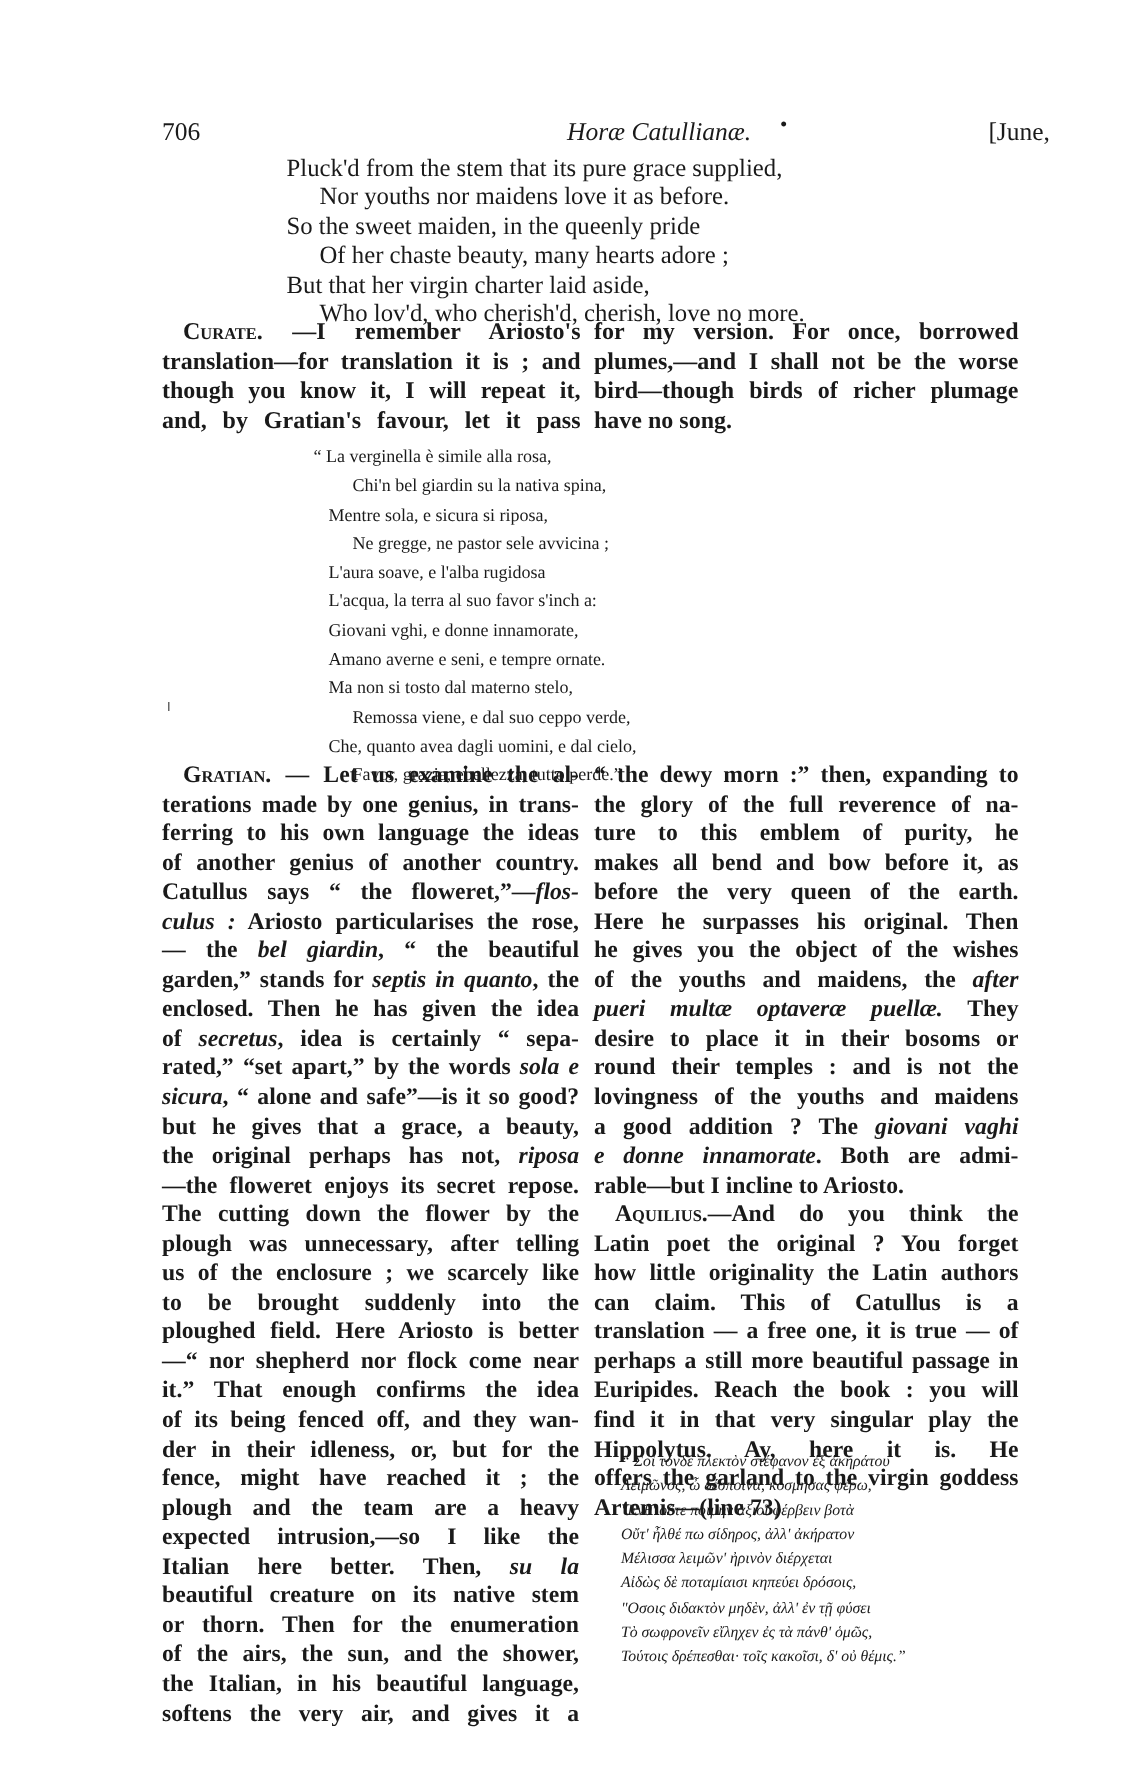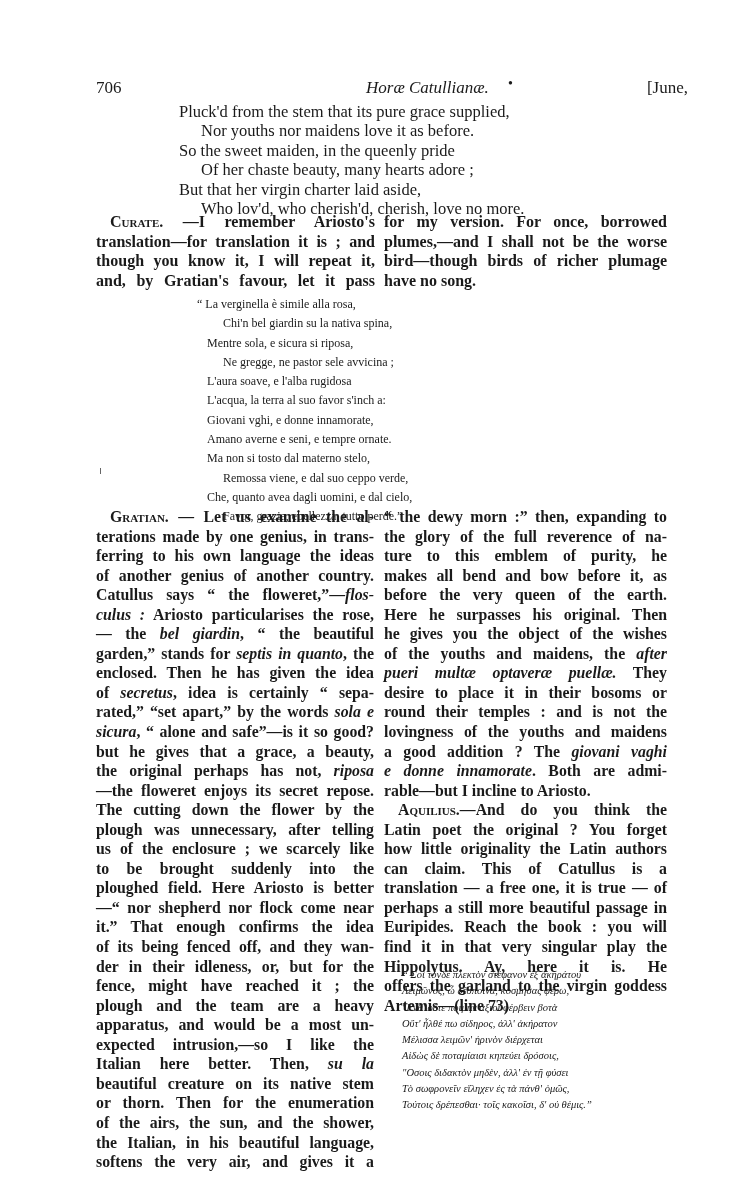--- a/index.html
+++ b/index.html
@@ -1,21 +1,21 @@
 <!DOCTYPE html>
 <html><head>
   <meta charset="utf-8">
   <style>
     html, body { margin: 0; padding: 0; background: #ffffff; }
     body {
       width: 750px; height: 1180px; position: relative; overflow: hidden;
       font-family: "Liberation Serif", "DejaVu Serif", serif;
       color: #1a1a1a;
     }
-    .page { position: absolute; left: 4px; top: 0; width: 600px; height: 1180px; }
+    .page { position: absolute; left: 16px; top: 0; width: 600px; height: 1180px; }
     .header { position: absolute; top: 78px; left: 92px; width: 598px; height: 22px; font-size: 17px; }
     .header .num { position: absolute; left: 0; top: 0; }
     .header .title { position: absolute; left: 270px; top: 0; font-style: italic; }
     .header .dot { position: absolute; left: 412px; top: -2px; font-size: 14px; }
     .header .month { position: absolute; right: 6px; top: 0; }
 
     .verse { position: absolute; font-size: 16.5px; line-height: 19.4px; }
     .verse .line { white-space: nowrap; }
     .verse .indent { padding-left: 22px; }
 
@@ -113,21 +113,20 @@
       <div class="tl"><span>plough was unnecessary, after telling</span></div>
       <div class="tl"><span>us of the enclosure ; we scarcely like</span></div>
       <div class="tl"><span>to be brought suddenly into the</span></div>
       <div class="tl"><span>ploughed field. Here Ariosto is better</span></div>
       <div class="tl"><span>—“ nor shepherd nor flock come near</span></div>
       <div class="tl"><span>it.” That enough confirms the idea</span></div>
       <div class="tl"><span>of its being fenced off, and they wan-</span></div>
       <div class="tl"><span>der in their idleness, or, but for the</span></div>
       <div class="tl"><span>fence, might have reached it ; the</span></div>
       <div class="tl"><span>plough and the team are a heavy</span></div>
-      <div class="tl"><span>apparatus, and would be a most un-</span></div>
       <div class="tl"><span>expected intrusion,—so I like the</span></div>
       <div class="tl"><span>Italian here better. Then, </span><em>su la</em></div>
       <div class="tl"><span>beautiful creature on its native stem</span></div>
       <div class="tl"><span>or thorn. Then for the enumeration</span></div>
       <div class="tl"><span>of the airs, the sun, and the shower,</span></div>
       <div class="tl"><span>the Italian, in his beautiful language,</span></div>
       <div class="tl"><span>softens the very air, and gives it a</span></div>
     </div>
   <div class="col gratian-right" id="gratian-right">
       <div class="tl"><span>“ the dewy morn :” then, expanding to</span></div>

